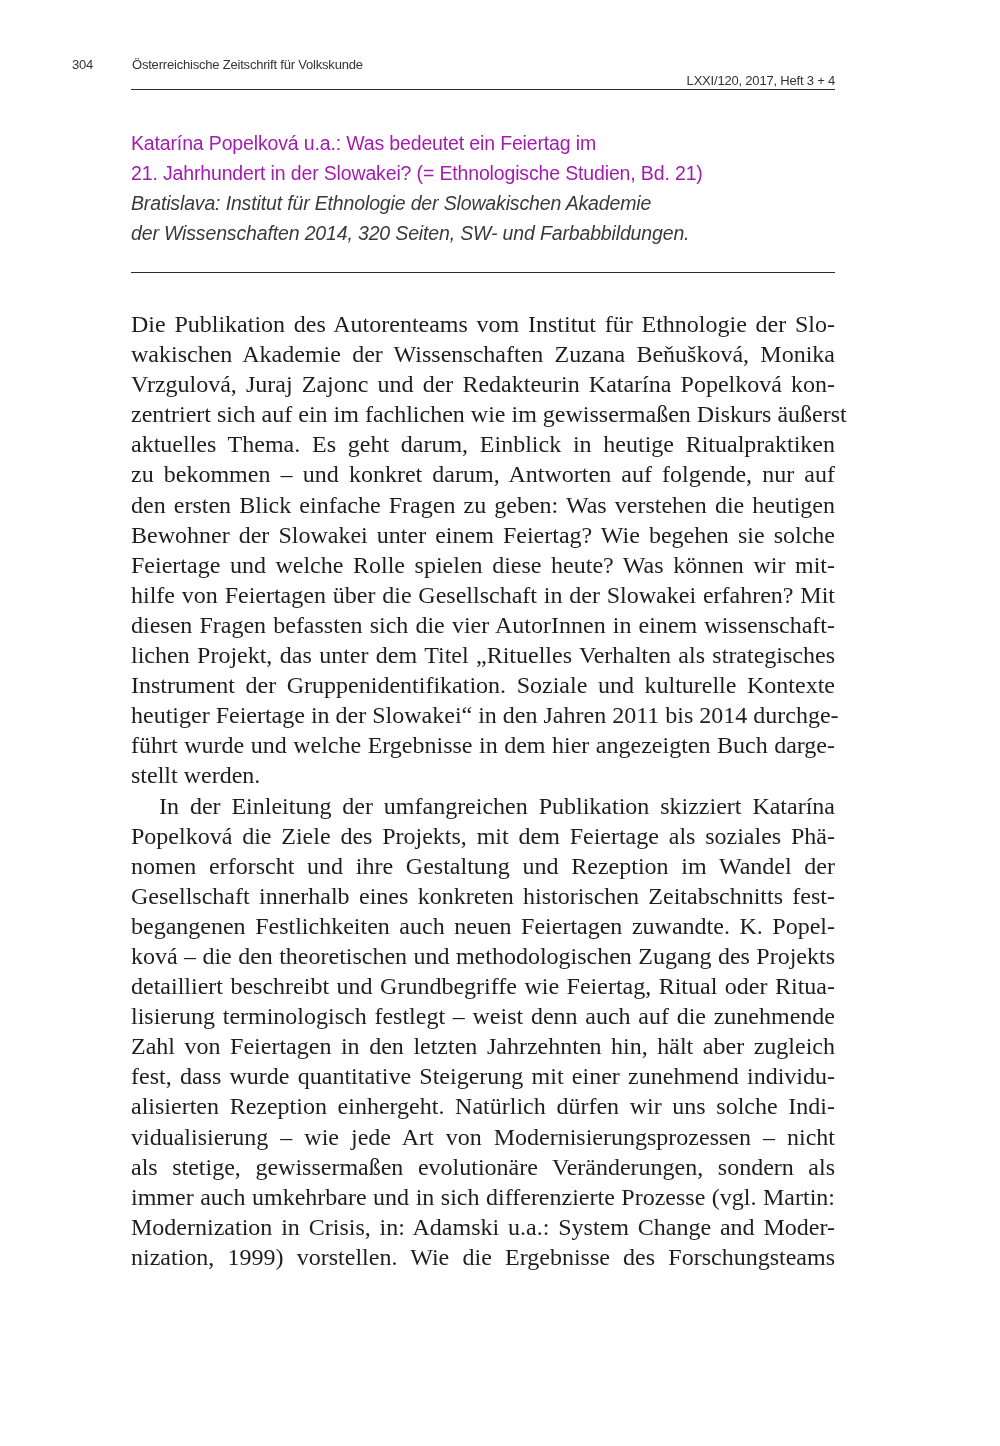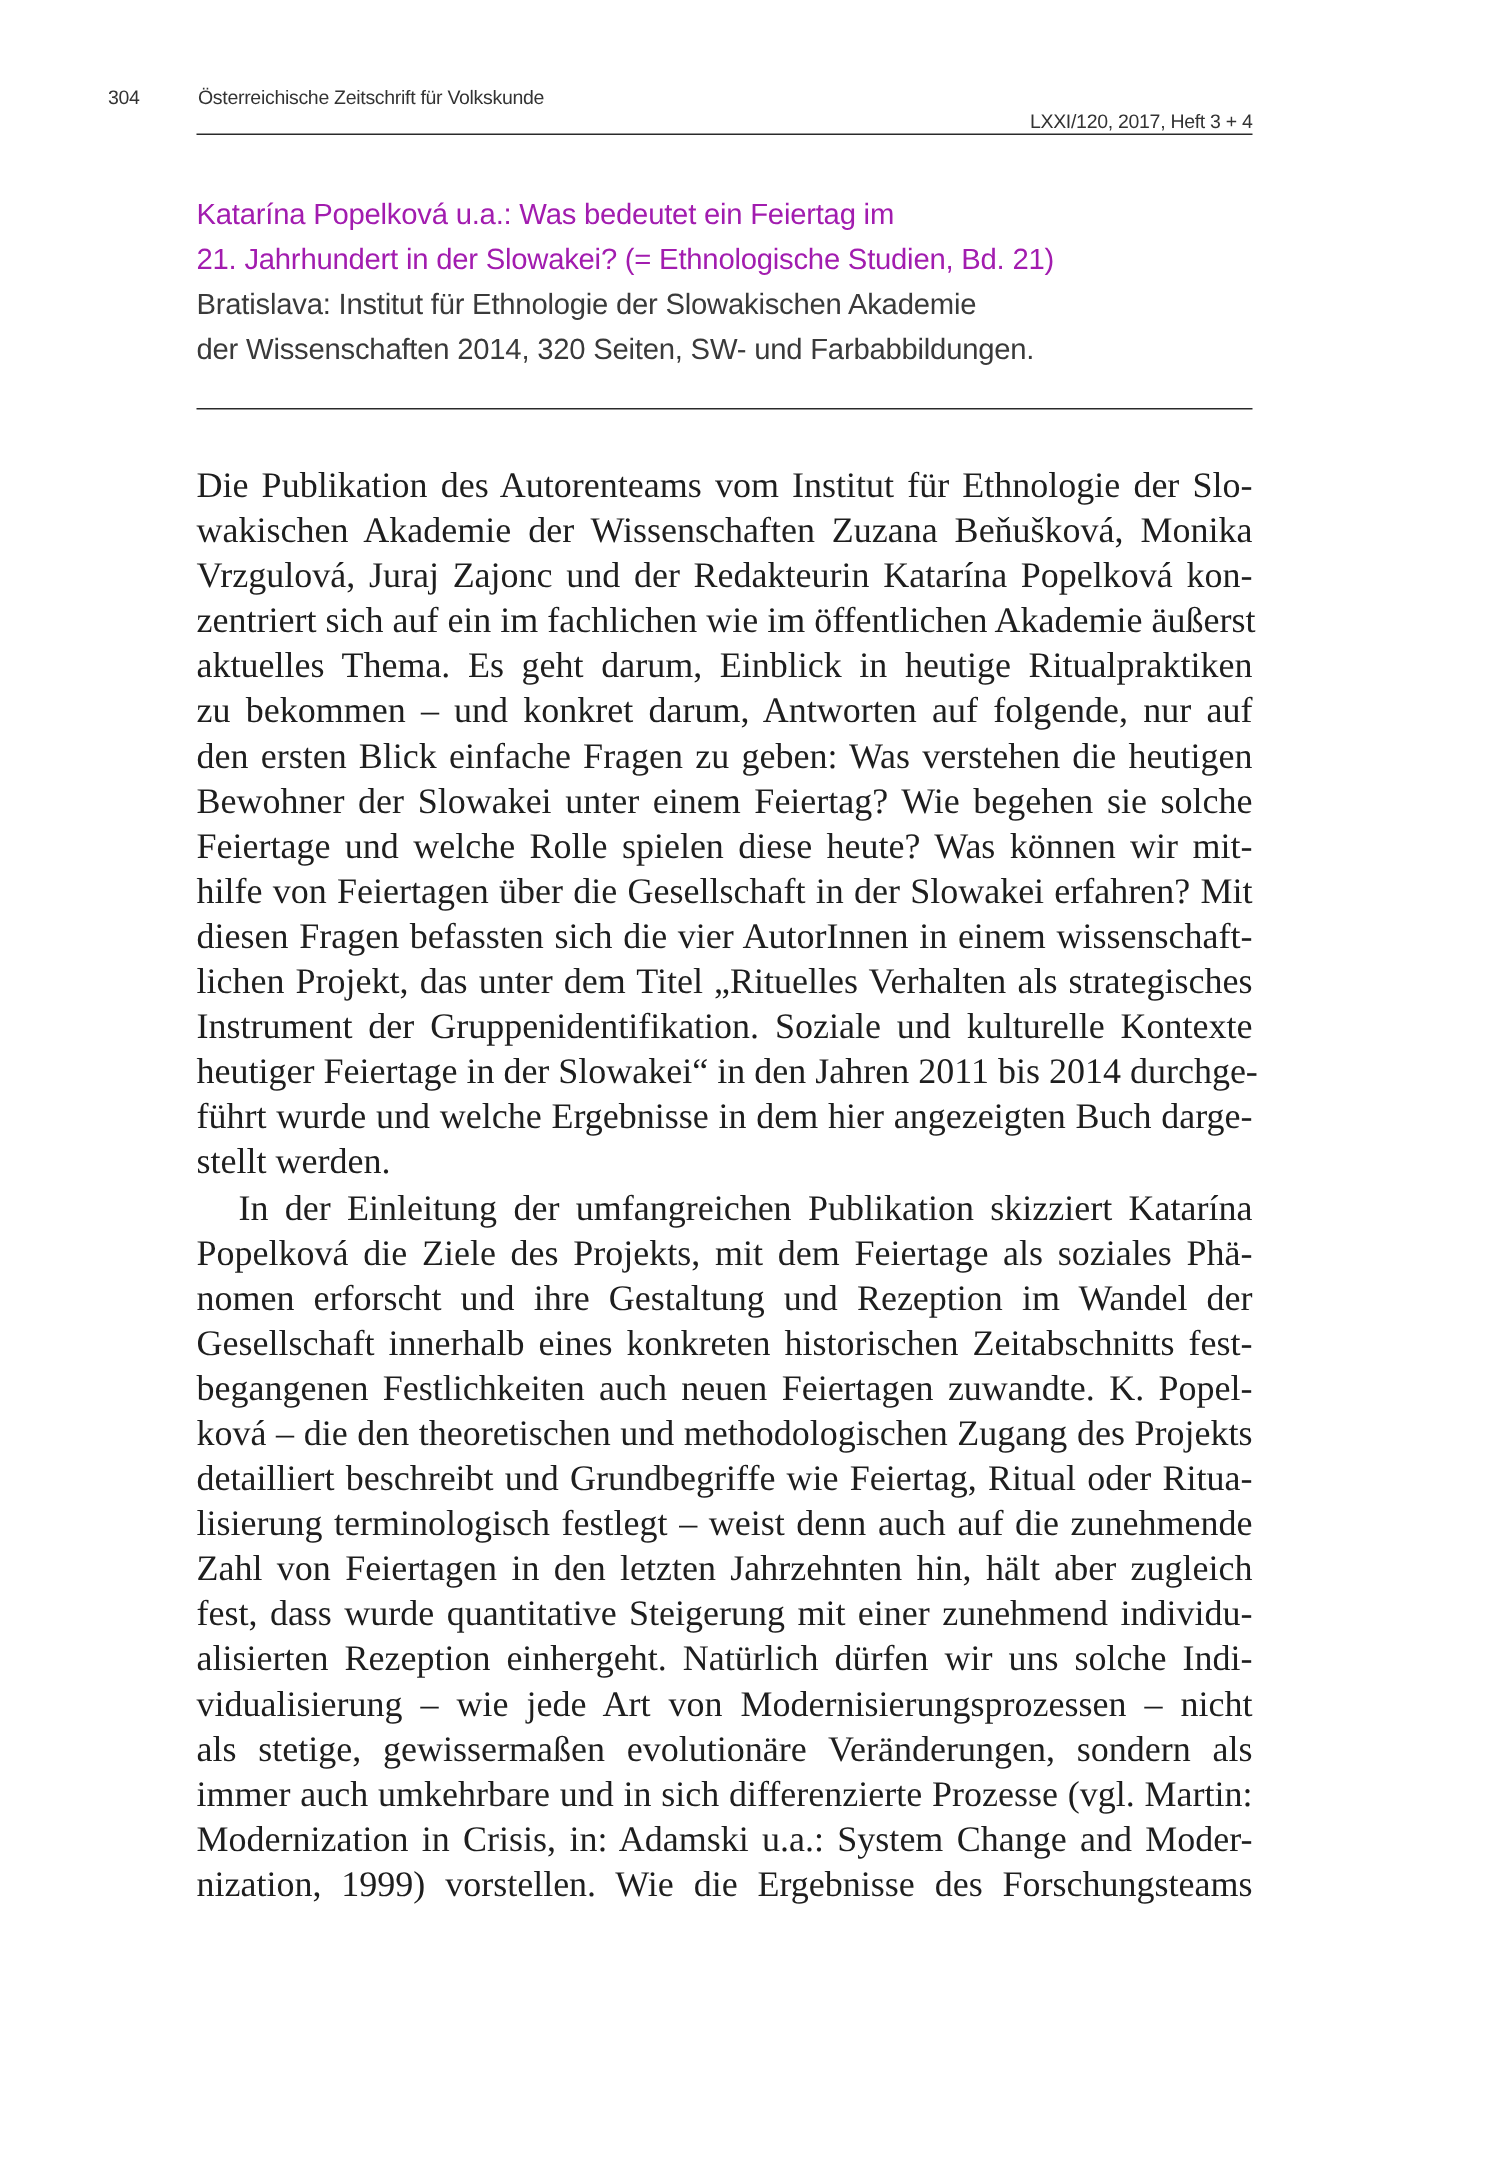--- a/index.html
+++ b/index.html
@@ -14,21 +14,21 @@
   .running-head .issue { position: absolute; right: 0; top: 16px; }
   .rule { position: absolute; left: 131px; width: 704px; height: 0; border-top: 1.5px solid #2a2a2a; }
   .rule.top { top: 89px; }
   .rule.mid { top: 272px; }
   .biblio {
     position: absolute; left: 131px; top: 128px; width: 720px;
     font-family: "Liberation Sans", sans-serif; font-size: 19.5px; line-height: 30px;
     letter-spacing: -0.15px; white-space: nowrap;
   }
   .biblio .title-line { color: #a21caf; font-weight: normal; }
-  .biblio .pub-line { color: #3a3a3a; }
+  .biblio .pub-line { color: #3a3a3a; font-style: italic; }
   .body-text {
     position: absolute; left: 131px; top: 309px; width: 704px;
     font-family: "Liberation Serif", serif; font-size: 24px; line-height: 30.1px;
     color: #1e1e1e; text-align: justify; text-align-last: justify;
   }
   .body-text .line { display: block; height: 30.1px; white-space: nowrap; text-align-last: justify; text-align: justify; }
   .body-text .line.last { text-align-last: left; }
   .body-text .line.indent { text-indent: 28px; }
 </style>
 </head>
@@ -47,21 +47,21 @@
   <div class="pub-line">Bratislava: Institut für Ethnologie der Slowakischen Akademie</div>
   <div class="pub-line">der Wissenschaften 2014, 320 Seiten, SW- und Farbabbildungen.</div>
 </div>
 <div class="rule mid"></div>
 
 <div class="body-text">
   <div>
     <span class="line">Die Publikation des Autorenteams vom Institut für Ethnologie der Slo-</span>
     <span class="line">wakischen Akademie der Wissenschaften Zuzana Beňušková, Monika</span>
     <span class="line">Vrzgulová, Juraj Zajonc und der Redakteurin Katarína Popelková kon-</span>
-    <span class="line">zentriert sich auf ein im fachlichen wie im öffentlichen Akademie äußerst</span>
+    <span class="line">zentriert sich auf ein im fachlichen wie im gewissermaßen Diskurs äußerst</span>
     <span class="line">aktuelles Thema. Es geht darum, Einblick in heutige Ritualpraktiken</span>
     <span class="line">zu bekommen – und konkret darum, Antworten auf folgende, nur auf</span>
     <span class="line">den ersten Blick einfache Fragen zu geben: Was verstehen die heutigen</span>
     <span class="line">Bewohner der Slowakei unter einem Feiertag? Wie begehen sie solche</span>
     <span class="line">Feiertage und welche Rolle spielen diese heute? Was können wir mit-</span>
     <span class="line">hilfe von Feiertagen über die Gesellschaft in der Slowakei erfahren? Mit</span>
     <span class="line">diesen Fragen befassten sich die vier AutorInnen in einem wissenschaft-</span>
     <span class="line">lichen Projekt, das unter dem Titel „Rituelles Verhalten als strategisches</span>
     <span class="line">Instrument der Gruppenidentifikation. Soziale und kulturelle Kontexte</span>
     <span class="line">heutiger Feiertage in der Slowakei“ in den Jahren 2011 bis 2014 durchge-</span>

